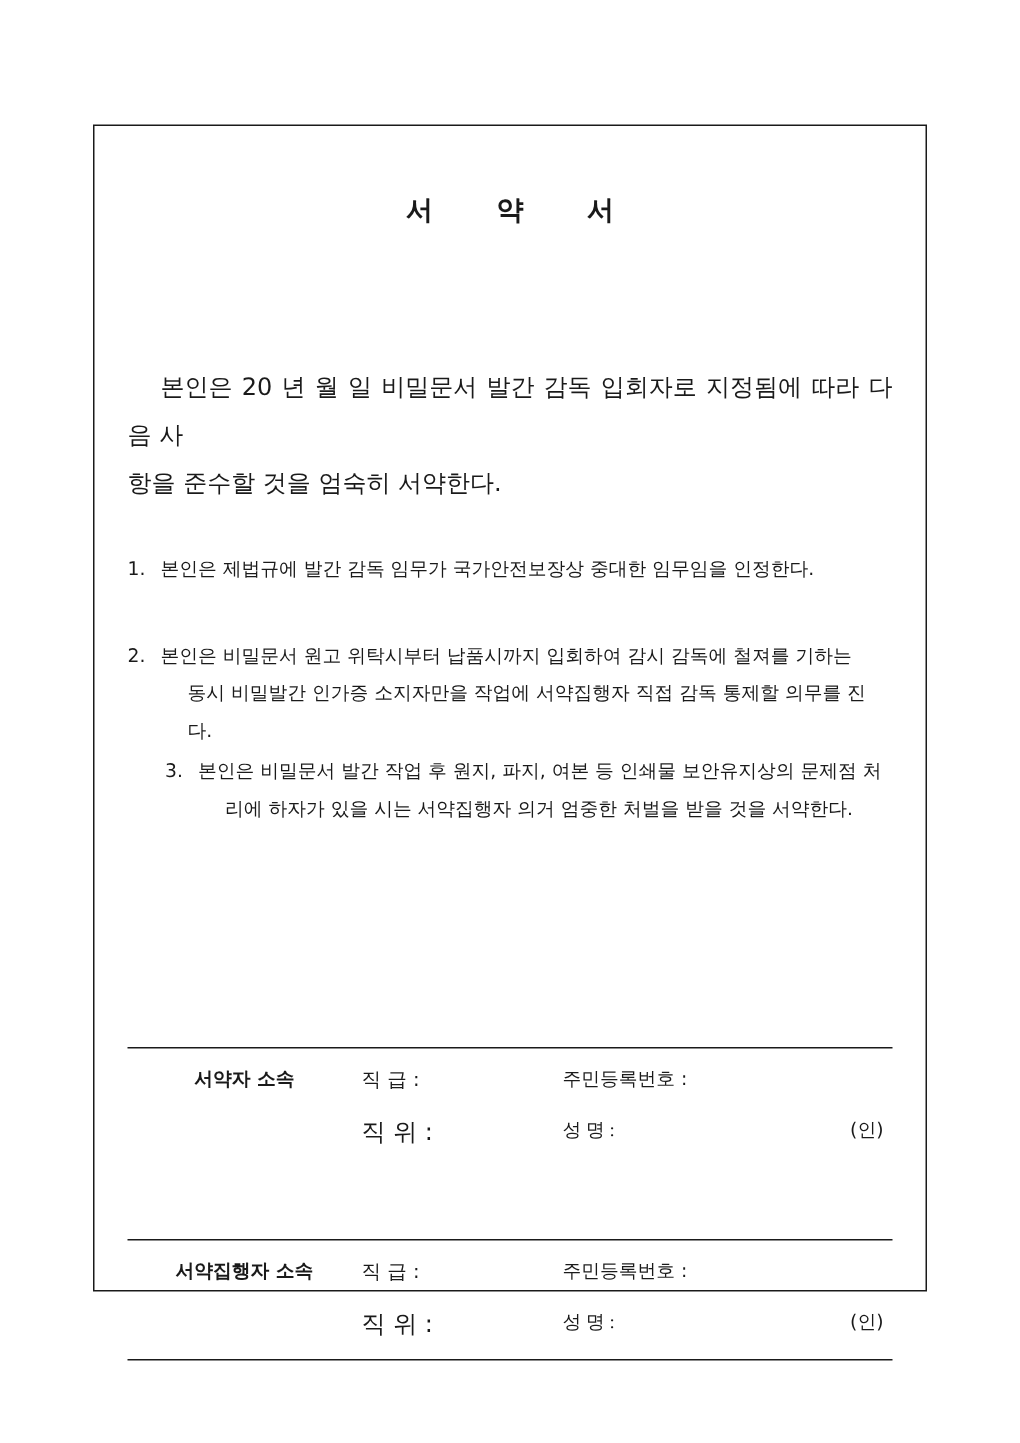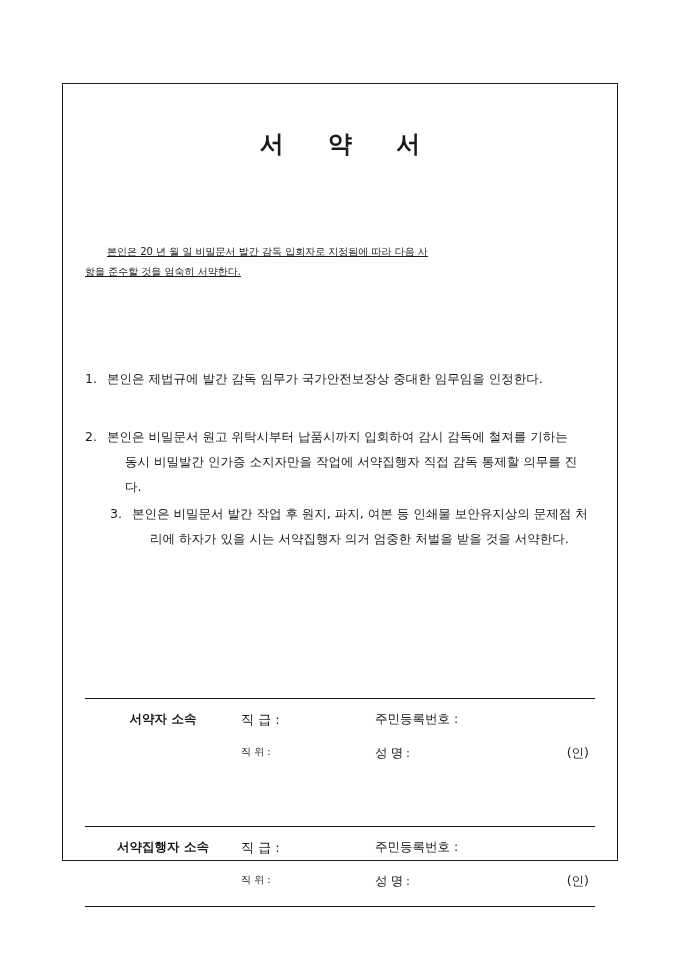--- a/index.html
+++ b/index.html
@@ -29,34 +29,33 @@
     position: relative;
     width: 100%;
     height: 100%;
   }
   .doc-title {
     position: absolute;
     top: 44px;
     left: 0;
     width: 100%;
     text-align: center;
-    font-size: 24px;
+    font-size: 18px;
     font-weight: bold;
     letter-spacing: 18px;
     text-indent: 18px;
   }
   .intro {
     position: absolute;
     top: 158px;
     left: 22px;
     right: 22px;
-    font-size: 10px;
+    font-size: 16px;
     line-height: 2.0;
     text-align: justify;
-    text-decoration: underline;
   }
   .intro .ind {
     display: inline-block;
     width: 22px;
   }
   .clause {
     position: absolute;
     left: 22px;
     right: 22px;
     font-size: 12.5px;
@@ -115,21 +114,21 @@
     position: absolute;
     left: 8px;
     top: 12px;
     width: 140px;
     text-align: center;
     font-size: 12.5px;
     font-weight: bold;
   }
   .f-grade  { position: absolute; left: 156px; top: 12px; font-size: 13px; }
   .f-rrn    { position: absolute; left: 290px; top: 12px; font-size: 12.5px; }
-  .f-pos    { position: absolute; left: 156px; top: 46px; font-size: 10px; }
+  .f-pos    { position: absolute; left: 156px; top: 46px; font-size: 16px; }
   .f-name   { position: absolute; left: 290px; top: 46px; font-size: 12.5px; font-family: Liberation Serif, serif; }
   .f-seal   { position: absolute; right: 6px;  top: 46px; font-size: 12.5px; }
 </style>
 </head>
 <body>
 
 <div class="page">
   <div class="inner">
 
     <div class="doc-title">서        약        서</div>

